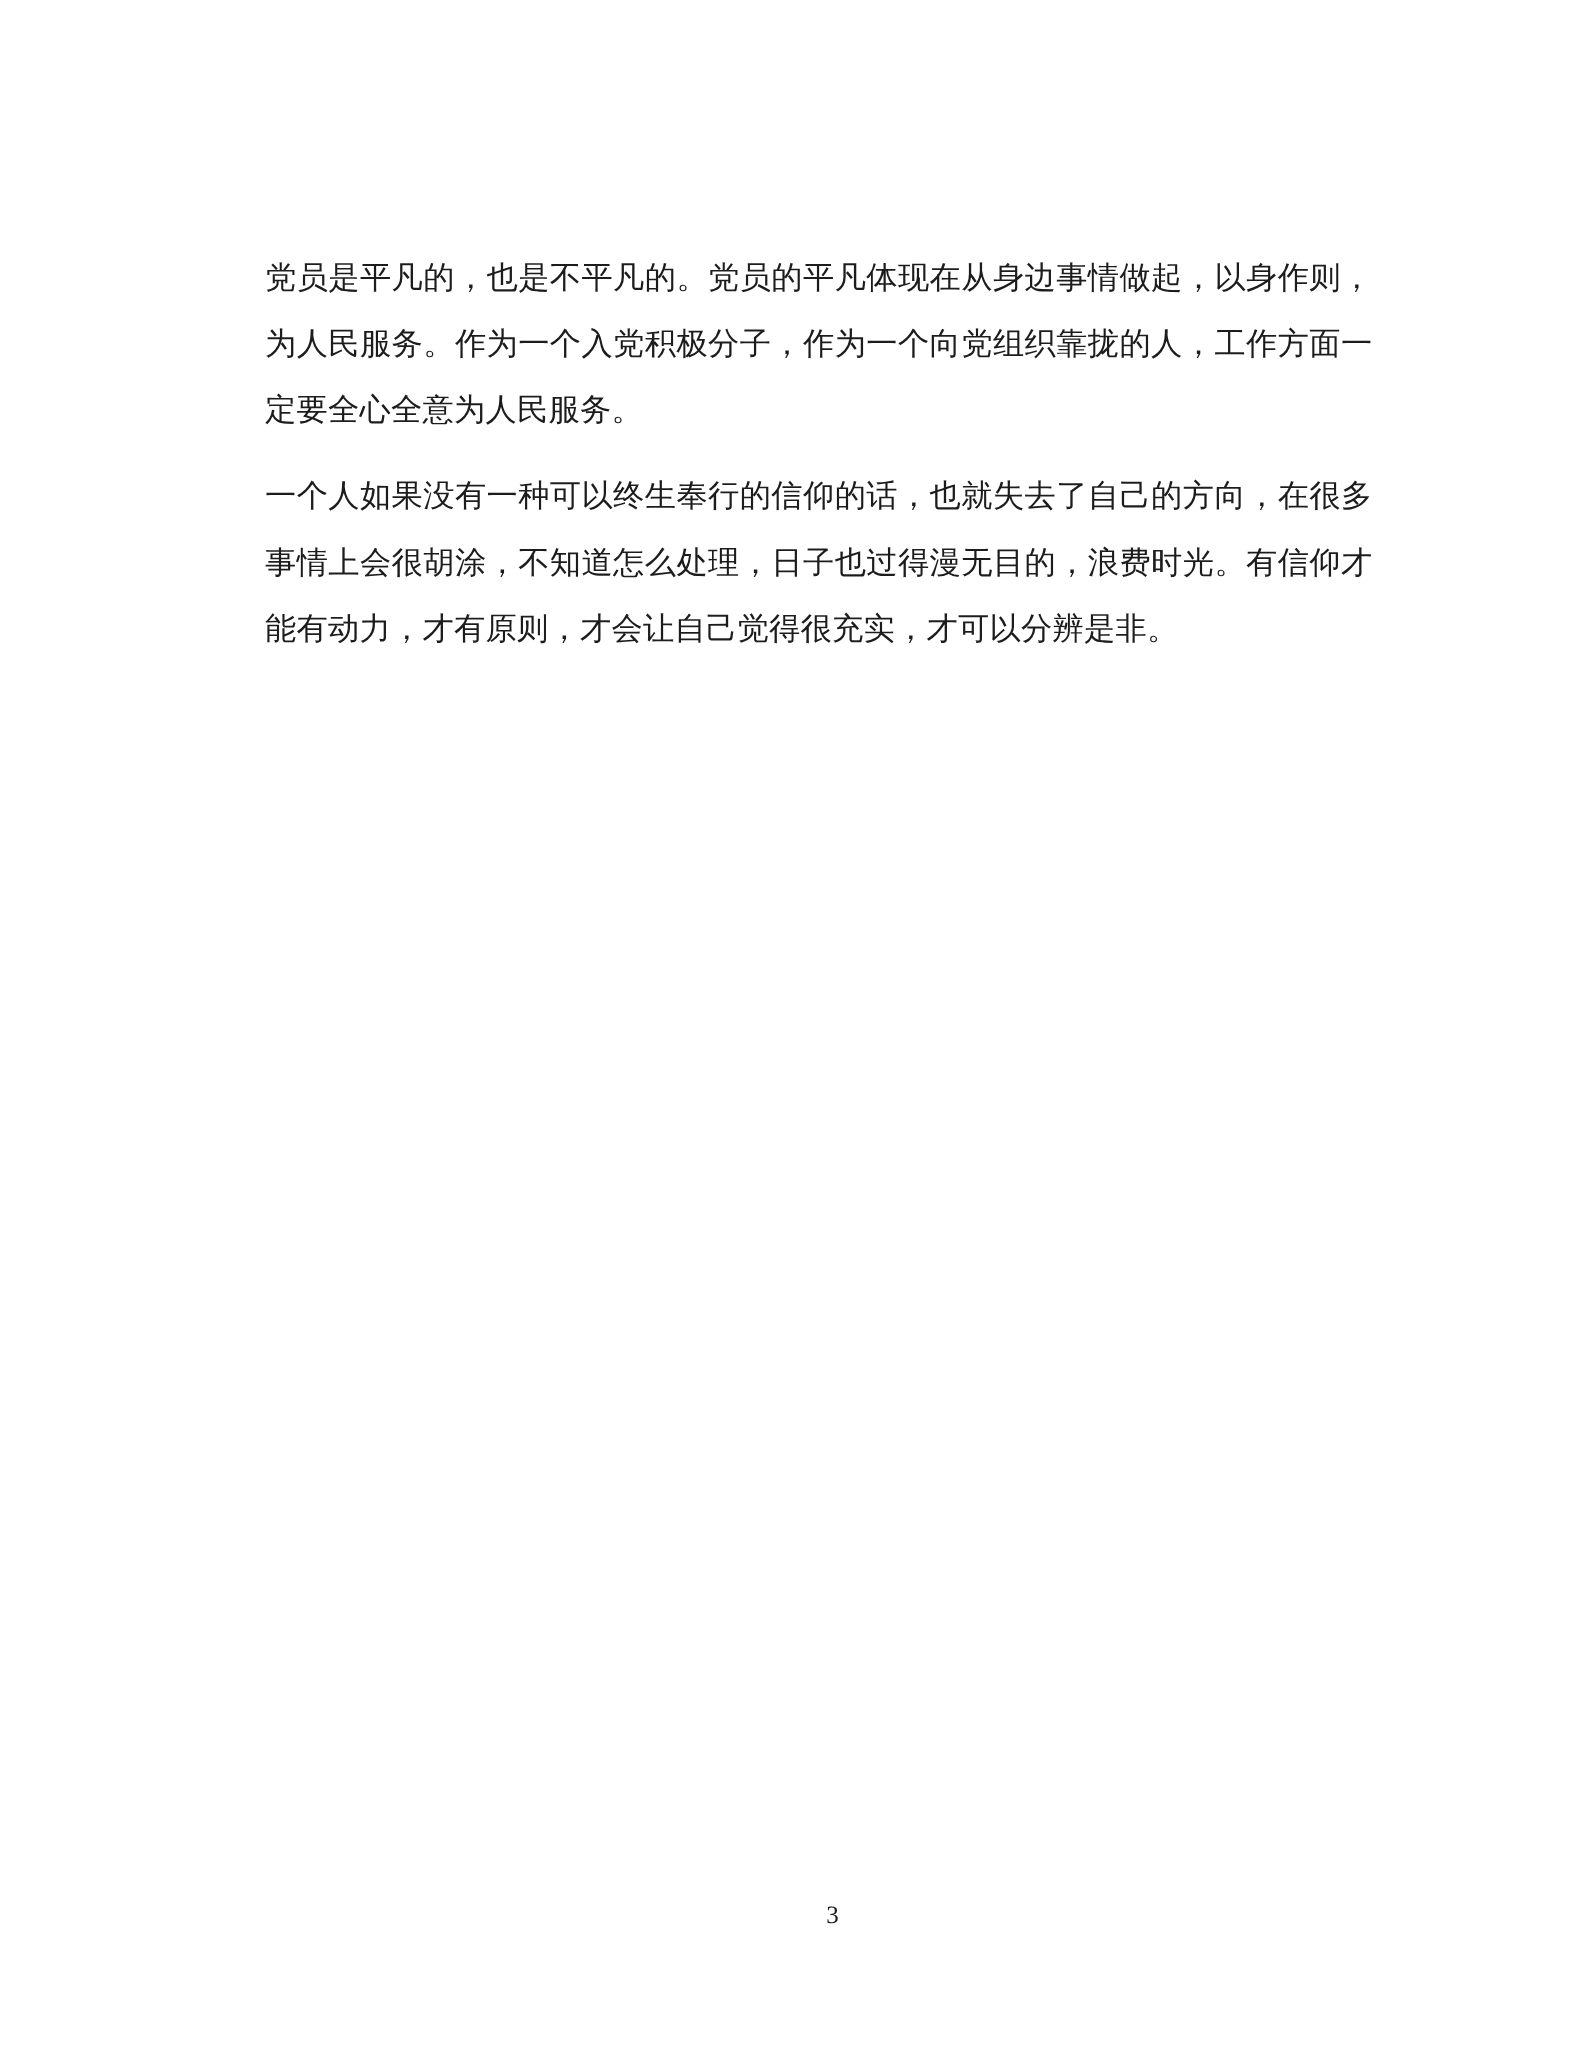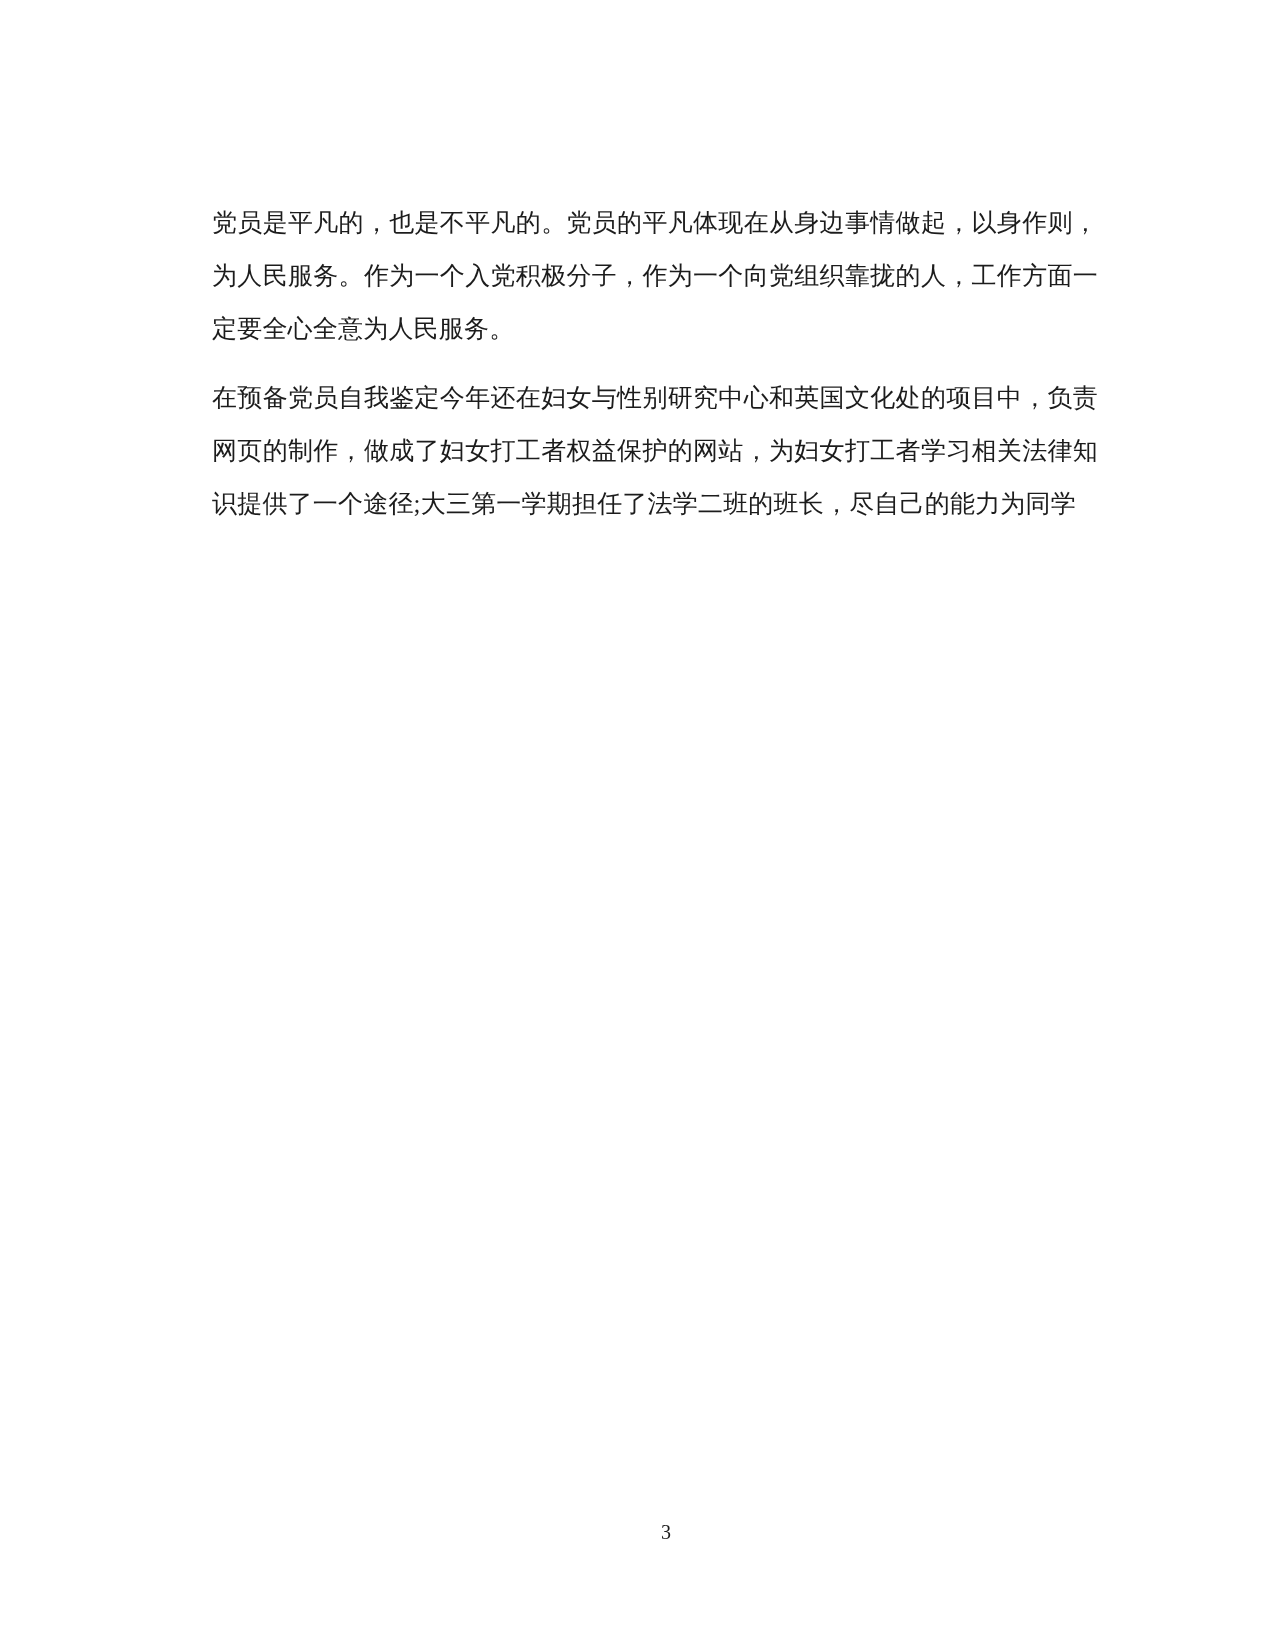--- a/index.html
+++ b/index.html
@@ -48,16 +48,16 @@
     line-height: 24px;
     color: #1c1c1c;
   }
 </style>
 </head>
 <body>
 
 <div class="page">
   <div class="content">
     <p class="para">党员是平凡的，也是不平凡的。党员的平凡体现在从身边事情做起，以身作则，为人民服务。作为一个入党积极分子，作为一个向党组织靠拢的人，工作方面一定要全心全意为人民服务。</p>
-    <p class="para">在预备党员自我鉴定今年还在妇女与性别研究中心和英国文化处的项目中，负责网页的制作，做成了妇女打工者权益保护的网站，为妇女打工者学习相关法律知识提供了一个途径;大三第一学期担任了法学二班的班长，尽自己的能力为同学</p>
+    <p class="para">一个人如果没有一种可以终生奉行的信仰的话，也就失去了自己的方向，在很多事情上会很胡涂，不知道怎么处理，日子也过得漫无目的，浪费时光。有信仰才能有动力，才有原则，才会让自己觉得很充实，才可以分辨是非。</p>
   </div>
   <div class="page-number">3</div>
 </div>
 
 </body></html>

